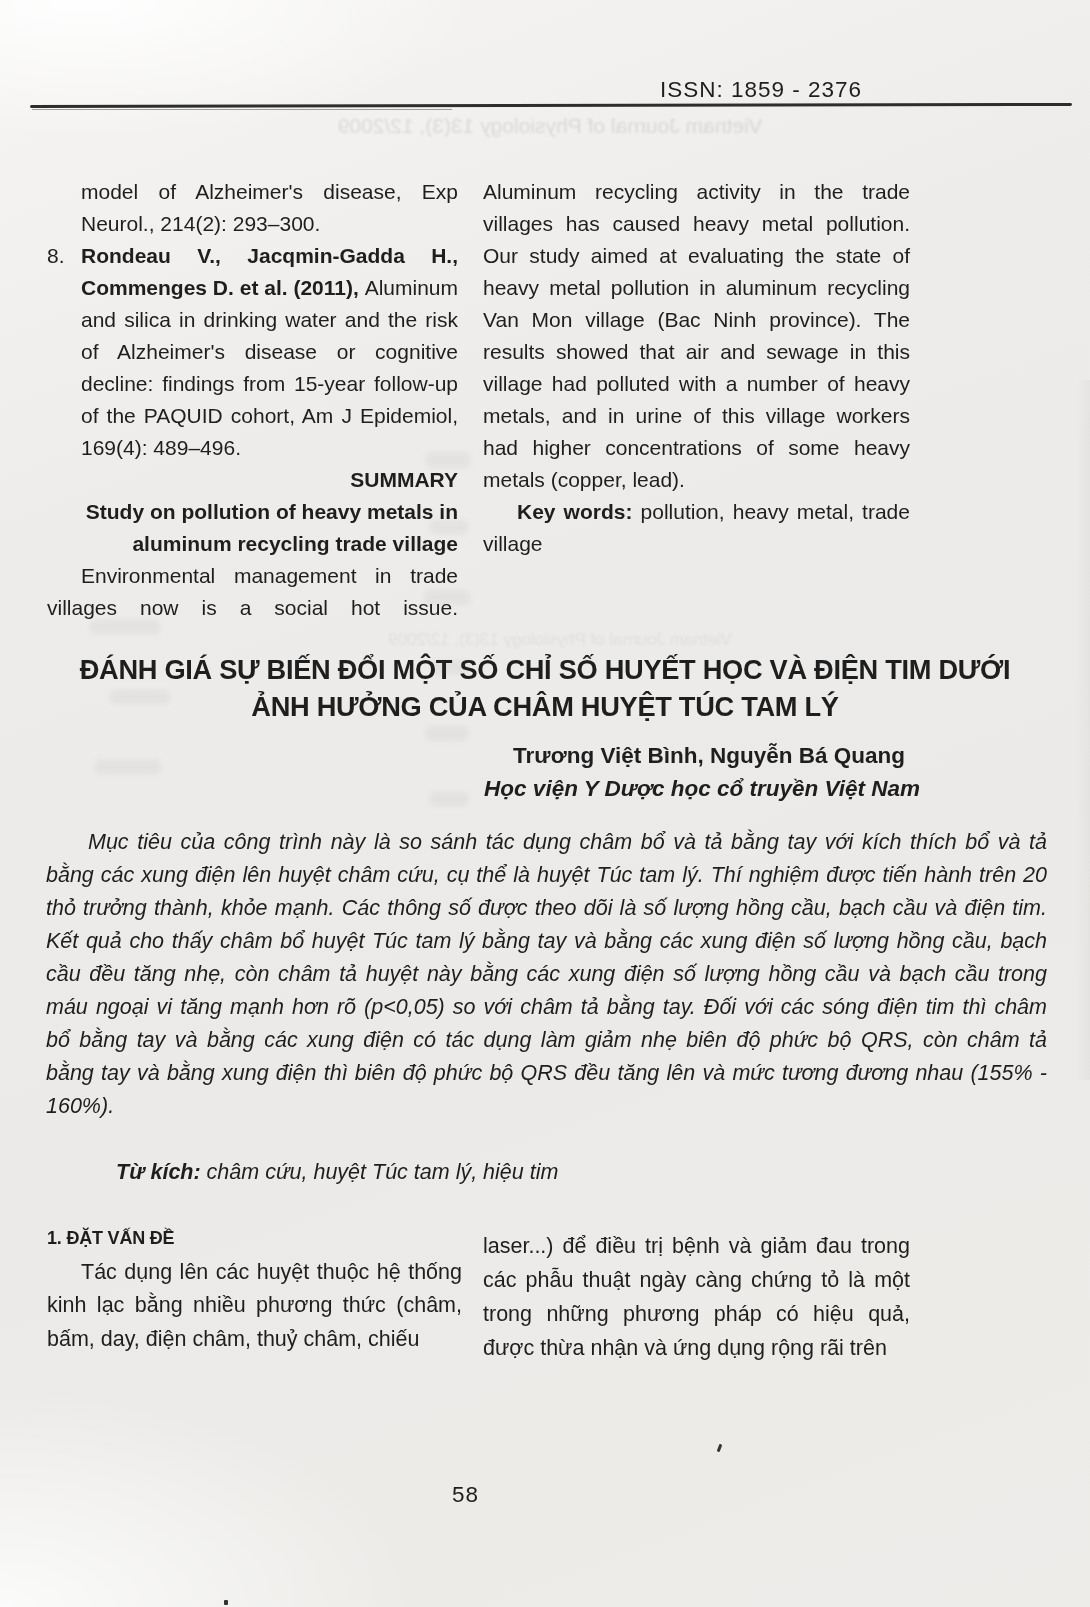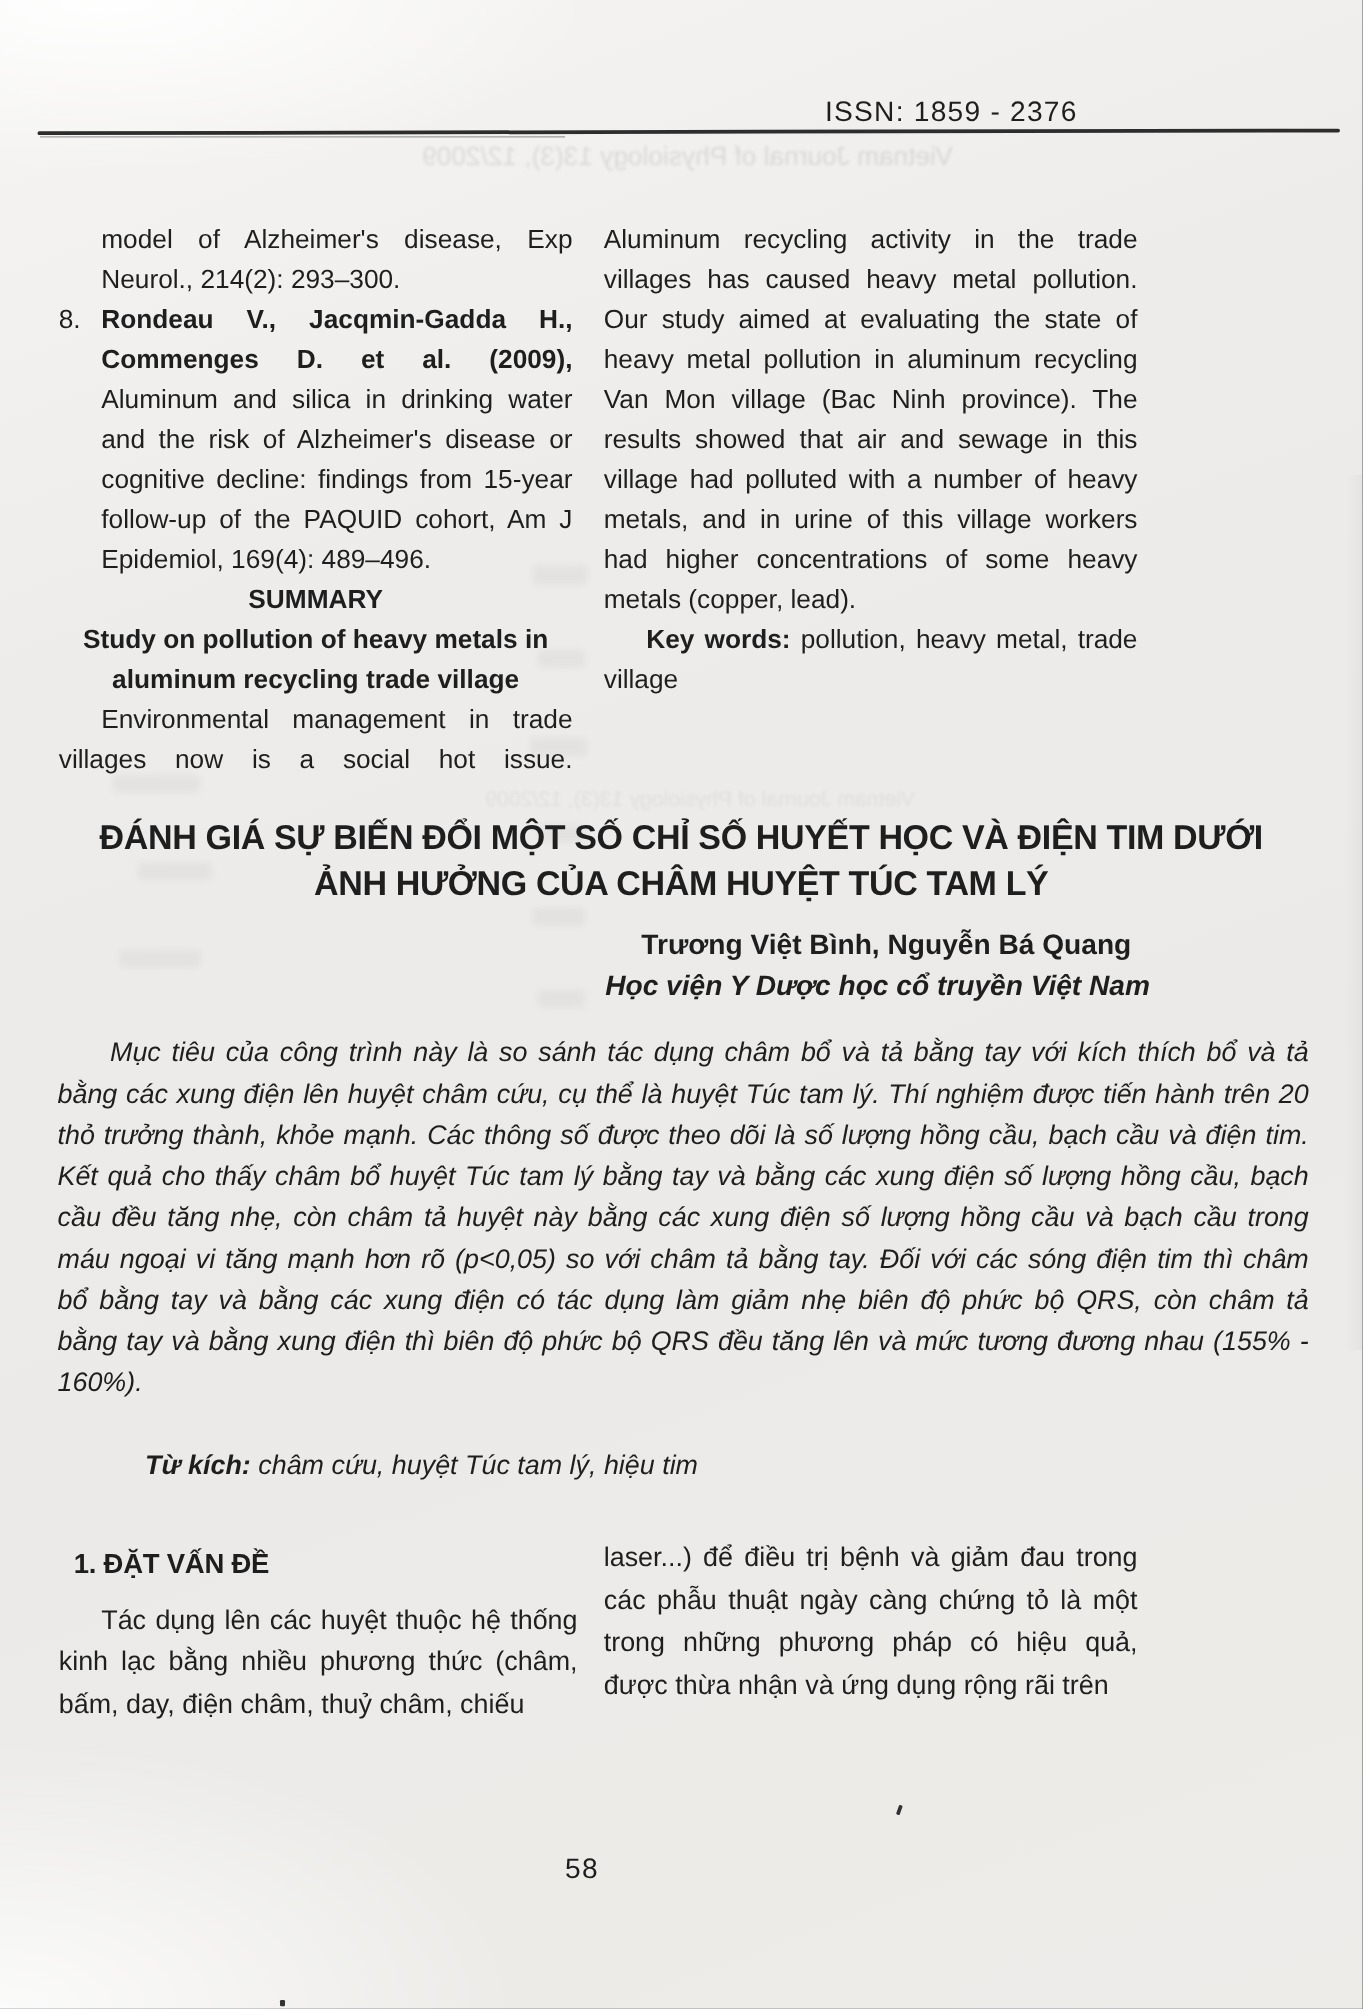--- a/index.html
+++ b/index.html
@@ -23,37 +23,37 @@
   .ghost-title{left:180px;top:630px;font-size:17px;width:760px;text-align:center;opacity:.07;}
   
   .col{font-size:21px;line-height:32px;text-align:justify;}
   .col p{margin:0;}
   .col-left{left:47px;top:176px;width:411px;}
   .col-right{left:483px;top:176px;width:427px;}
   .hang{position:relative;padding-left:34px;}
   .hang .refnum{position:absolute;left:0;top:0;}
   .b{font-weight:bold;}
   .bi{font-weight:bold;font-style:italic;padding-left:28px;}
-  .center{text-align:center;}
+  .center{text-align:right;}
   .indent{text-indent:34px;}
   .justlast{text-align-last:justify;}
   
   .art-title{left:40px;top:651px;width:1010px;text-align:center;font-weight:bold;
     font-size:27.5px;line-height:37px;letter-spacing:-.3px;transform:scaleX(.99);}
   .authors{left:0;top:743px;width:905px;text-align:right;font-size:22.5px;font-weight:bold;}
   .affiliation{left:0;top:776px;width:892px;text-align:right;font-size:22.5px;}
   
   .abstract{left:46px;top:826px;width:1001px;font-size:21.5px;line-height:33px;
     font-style:italic;text-align:justify;word-spacing:1px;}
   .abstract p{margin:0;text-indent:42px;}
   .kw-line{left:46px;top:1156px;width:1001px;font-size:21.5px;line-height:33px;
     font-style:italic;text-indent:42px;}
   
   .intro-left{left:47px;top:1222px;width:415px;font-size:21.5px;line-height:33.5px;text-align:justify;}
-  .intro-left h3{margin:12px;font-size:22px;letter-spacing:-.2px;}
+  .intro-left h3{margin:0;font-size:18px;letter-spacing:-.2px;}
   .intro-left p{margin:0;text-indent:34px;}
   .intro-right{left:483px;top:1229px;width:427px;font-size:21.5px;line-height:34px;text-align:justify;}
   .intro-right p{margin:0;}
   .page-num{left:452px;top:1482px;font-size:22.5px;letter-spacing:1px;}
   
   .smudge{background:#5a5a5a;filter:blur(2.5px);border-radius:4px;opacity:.06;}
   .dot{width:4px;height:5px;background:#333;border-radius:1px;}
   .edge-streak{right:0;top:380px;width:14px;height:700px;
     background:linear-gradient(90deg,rgba(0,0,0,0) 0%,rgba(90,90,90,.05) 100%);}
 </style>
@@ -67,21 +67,21 @@
 
   <div class="abs hdr-issn">ISSN: 1859 - 2376</div>
   <div class="abs hdr-rule"></div>
   <div class="abs hdr-rule2"></div>
   <div class="abs ghost ghost-hdr">Vietnam Journal of Physiology 13(3), 12/2009</div>
 
   <div class="abs col col-left">
     <p class="hang"><span>model of Alzheimer's disease, Exp Neurol., 214(2): 293–300.</span></p>
     <p class="hang">
       <span class="refnum">8.</span>
-      <span class="b">Rondeau V., Jacqmin-Gadda H., Commenges D. et al. (2009), </span><span>Aluminum and silica in drinking water and the risk of Alzheimer's disease or cognitive decline: findings from 15-year follow-up of the PAQUID cohort, Am J Epidemiol, 169(4): 489–496.</span>
+      <span class="b">Rondeau V., Jacqmin-Gadda H., Commenges D. et al. (2011), </span><span>Aluminum and silica in drinking water and the risk of Alzheimer's disease or cognitive decline: findings from 15-year follow-up of the PAQUID cohort, Am J Epidemiol, 169(4): 489–496.</span>
     </p>
     <p class="center b">SUMMARY</p>
     <p class="center b">Study on pollution of heavy metals in aluminum recycling trade village</p>
     <p class="indent justlast">Environmental management in trade villages now is a social hot issue.</p>
   </div>
 
   <div class="abs col col-right">
     <p>Aluminum recycling activity in the trade villages has caused heavy metal pollution. Our study aimed at evaluating the state of heavy metal pollution in aluminum recycling Van Mon village (Bac Ninh province). The results showed that air and sewage in this village had polluted with a number of heavy metals, and in urine of this village workers had higher concentrations of some heavy metals (copper, lead).</p>
     <p class="indent">
       <span class="b">Key words:</span><span> pollution, heavy metal, trade village</span>

